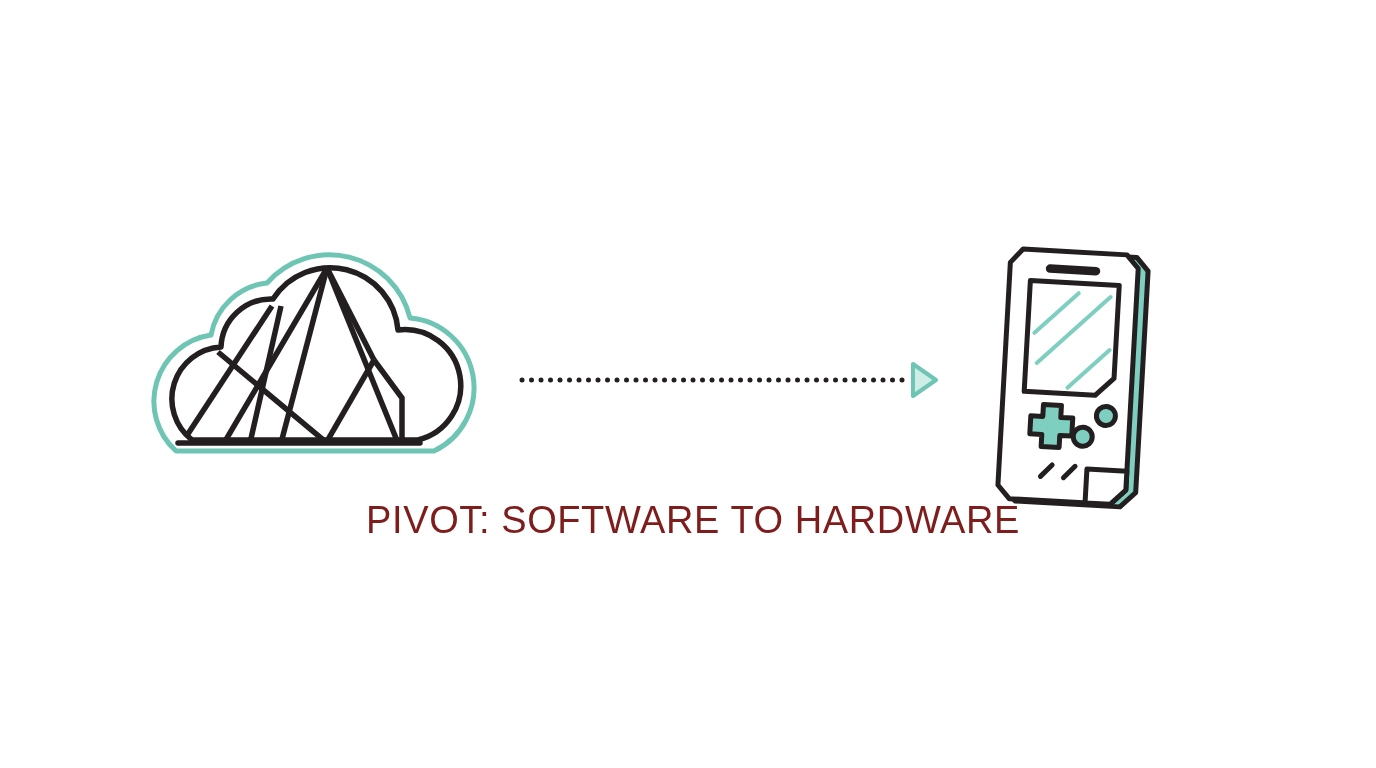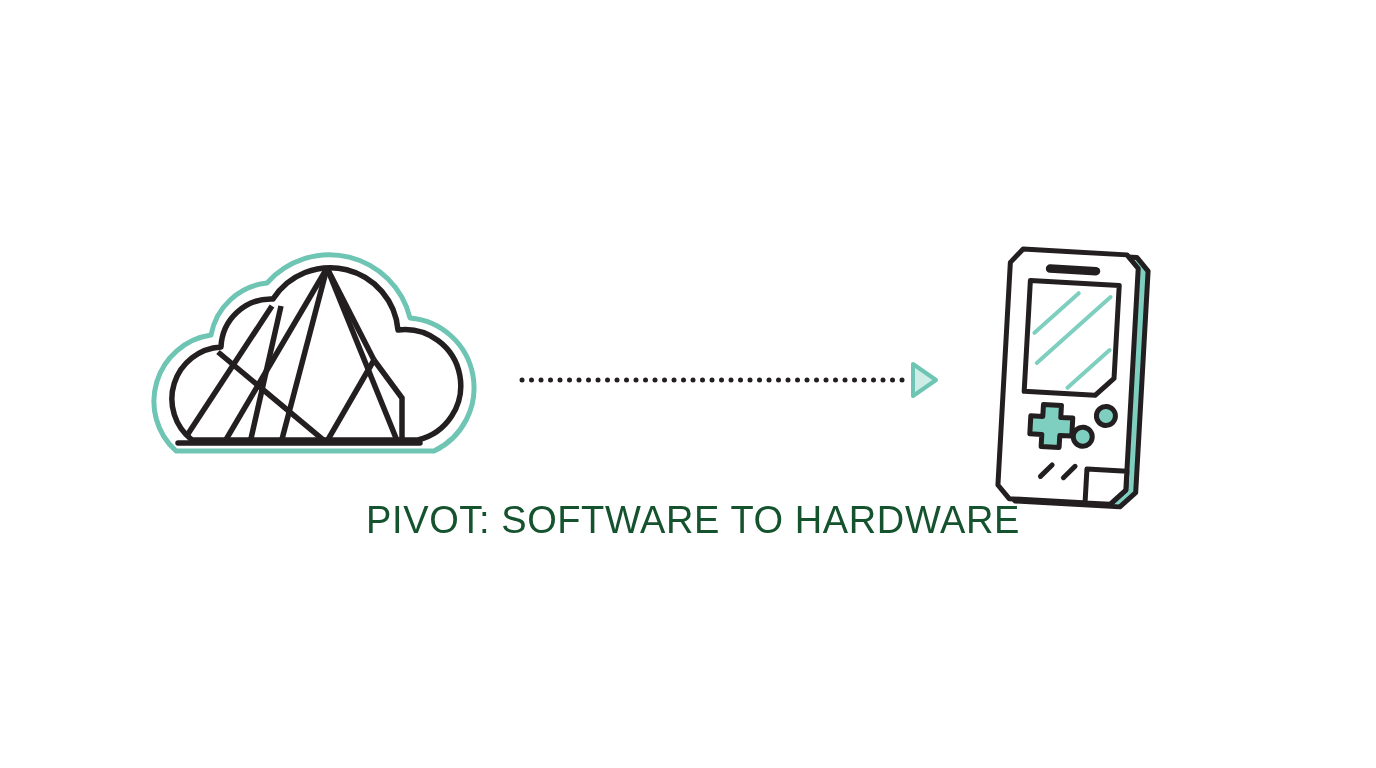--- a/index.html
+++ b/index.html
@@ -29,21 +29,21 @@
   #caption {
     position: absolute;
     left: 0;
     top: 495px;
     width: 1376px;
     text-align: center;
     font-family: "Liberation Sans", sans-serif;
     font-size: 38px;
     font-weight: 300;
     letter-spacing: 0.6px;
-    color: #14532d;
+    color: #7f1d1d;
     white-space: nowrap;
     line-height: 50px;
     
     padding-left: 10px;
     box-sizing: border-box;
     user-select: none;
   }
 </style>
 </head>
 <body>

